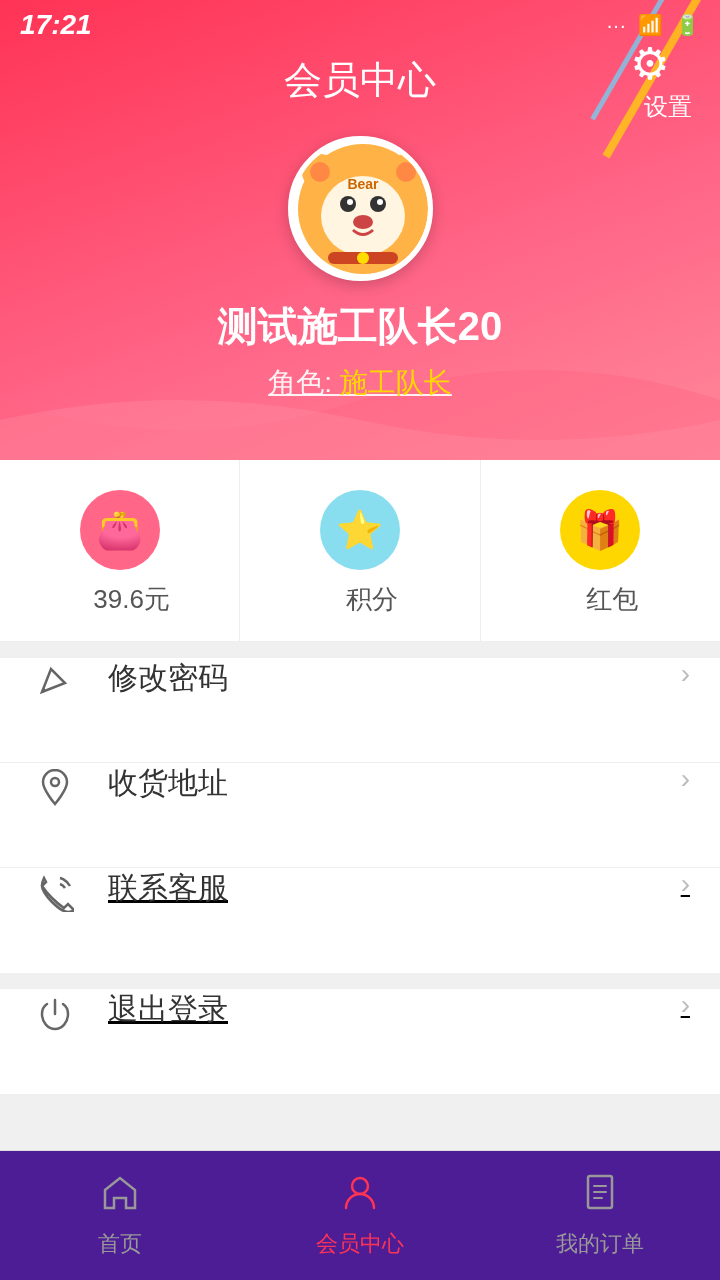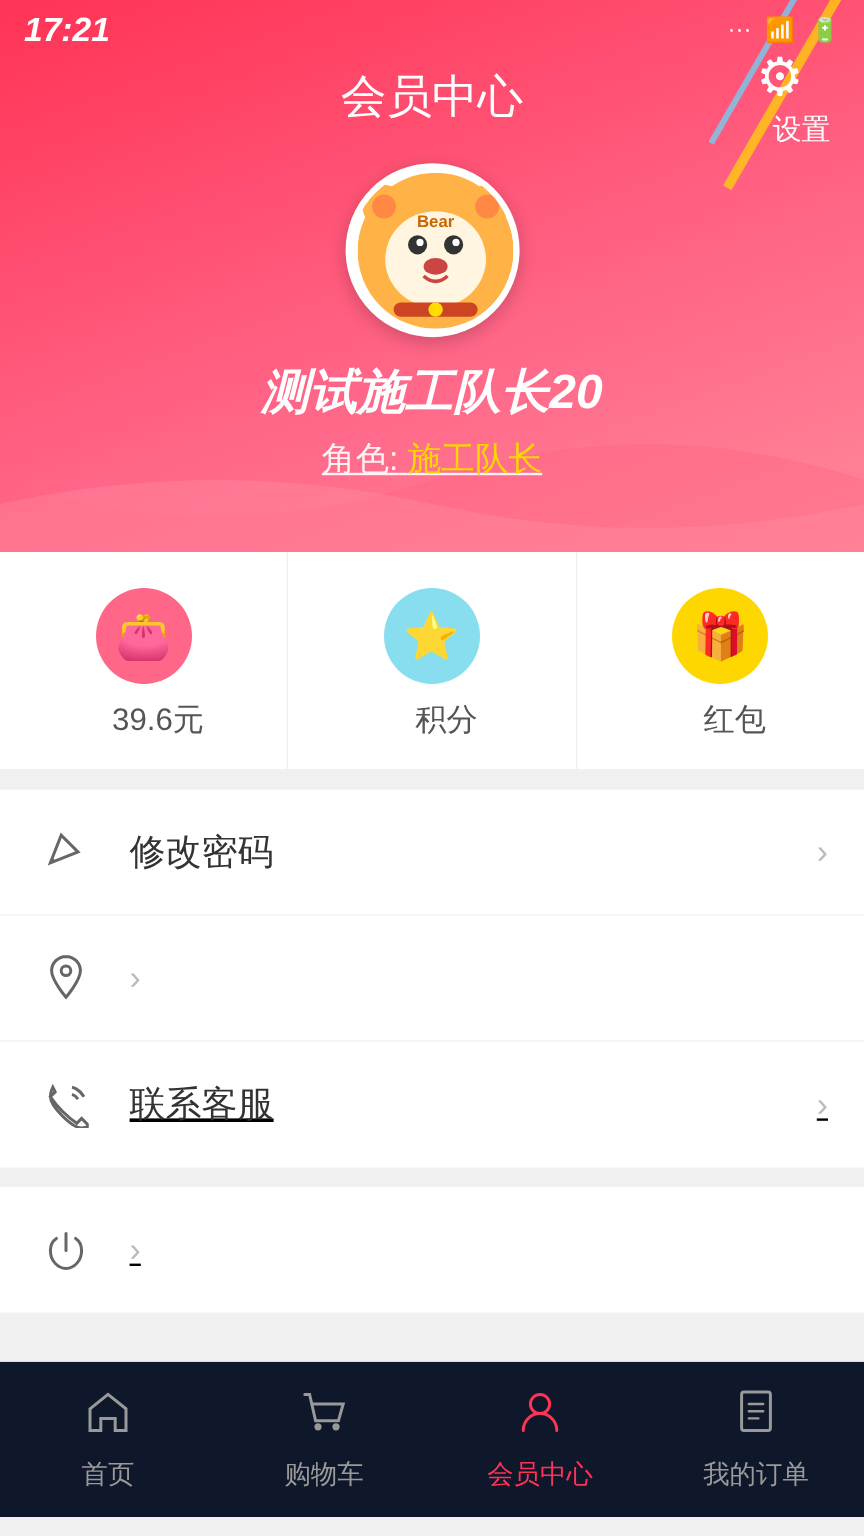--- a/index.html
+++ b/index.html
@@ -139,21 +139,20 @@
       height: 130px;
     }
 
     .username {
       margin-top: 18px;
       font-size: 40px;
       color: white;
       font-weight: 600;
       position: relative;
       z-index: 2;
-      font-style: italic;
     }
     .role-row {
       margin-top: 10px;
       font-size: 28px;
       color: rgba(255,255,255,0.9);
       position: relative;
       z-index: 2;
       text-decoration: underline;
     }
     .role-value {
@@ -199,21 +198,21 @@
       margin-left: 24px;
     }
 
     
     .menu-list {
       background: white;
       margin-top: 16px;
     }
     .menu-item {
       display: flex;
-      align-items: center;
+      align-items: flex-start;
       padding: 0 30px;
       height: 105px;
       border-bottom: 1px solid #eee;
       cursor: pointer;
     }
     .menu-item:last-child {
       border-bottom: none;
       text-decoration: underline;
     }
     .menu-icon {
@@ -244,25 +243,25 @@
 
     
     .content-spacer {
       height: 120px;
       background: #f0f0f0;
     }
 
     
     .bottom-nav {
       position: fixed;
-      bottom: 16px;
+      bottom: 0;
       left: 0;
       width: 720px;
       height: 130px;
-      background: #0f172a;
+      background: #4c1d95;
       border-top: 1px solid #ddd;
       display: flex;
       align-items: center;
     }
     .nav-item {
       flex: 1;
       display: flex;
       flex-direction: column;
       align-items: center;
       justify-content: center;
@@ -388,20 +387,21 @@
     <span class="menu-chevron">›</span>
   </div>
 
   <div class="menu-item">
     <div class="menu-icon">
       <svg width="36" height="40" viewBox="0 0 36 40" fill="none" xmlns="http://www.w3.org/2000/svg">
         <path d="M18 2C11.4 2 6 7.4 6 14C6 22 18 36 18 36C18 36 30 22 30 14C30 7.4 24.6 2 18 2Z" stroke="#666" stroke-width="2.5" fill="none"></path>
         <circle cx="18" cy="14" r="4" stroke="#666" stroke-width="2.5" fill="none"></circle>
       </svg>
     </div>
+    <span class="menu-text">收货地址</span>
     <span class="menu-chevron">›</span>
   </div>
 
   <div class="menu-item">
     <div class="menu-icon">
       <svg width="38" height="38" viewBox="0 0 38 38" fill="none" xmlns="http://www.w3.org/2000/svg">
         <path d="M8 4C8 4 6 8 6 12C6 16 10 22 16 28C22 34 28 38 32 38C36 38 38 36 38 36L32 30L28 34C28 34 22 30 16 24C10 18 6 12 6 12L10 8L8 4Z" stroke="#666" stroke-width="2.5" fill="none"></path>
         <path d="M24 4C24 4 30 5 34 12" stroke="#666" stroke-width="2.5" fill="none"></path>
         <path d="M24 10C24 10 27 11 29 14" stroke="#666" stroke-width="2.5" fill="none"></path>
       </svg>
@@ -412,48 +412,39 @@
 </div>
 
 <div class="logout-section">
   <div class="menu-item">
     <div class="menu-icon">
       <svg width="36" height="36" viewBox="0 0 36 36" fill="none" xmlns="http://www.w3.org/2000/svg">
         <path d="M18 4V18" stroke="#666" stroke-width="2.5" stroke-linecap="round"></path>
         <path d="M10 8C7 10 5 13.8 5 18C5 26.3 10.9 33 18 33C25.1 33 31 26.3 31 18C31 13.8 29 10 26 8" stroke="#666" stroke-width="2.5" stroke-linecap="round" fill="none"></path>
       </svg>
     </div>
+    <span class="menu-text">退出登录</span>
     <span class="menu-chevron">›</span>
   </div>
 </div>
 
 <div class="content-spacer"></div>
 
 <div class="bottom-nav">
 
   <div class="nav-item">
     <span class="nav-icon">
       <svg width="40" height="40" viewBox="0 0 40 40" fill="none" xmlns="http://www.w3.org/2000/svg">
         <path d="M5 18L20 6L35 18V36H26V26H14V36H5V18Z" stroke="#999" stroke-width="2.5" fill="none"></path>
       </svg>
     </span>
     <span class="nav-label">首页</span>
   </div>
 
 
-  <div class="nav-item">
-    <span class="nav-icon">
-      <svg width="40" height="40" viewBox="0 0 40 40" fill="none" xmlns="http://www.w3.org/2000/svg">
-        <path d="M4 6H8L13 28H32L36 14H10" stroke="#999" stroke-width="2.5" stroke-linecap="round" fill="none"></path>
-        <circle cx="15" cy="33" r="3" fill="#999"></circle>
-        <circle cx="30" cy="33" r="3" fill="#999"></circle>
-      </svg>
-    </span>
-    <span class="nav-label">购物车</span>
-  </div>
 
   <div class="nav-item">
     <span class="nav-icon active">
       <svg width="40" height="40" viewBox="0 0 40 40" fill="none" xmlns="http://www.w3.org/2000/svg">
         <circle cx="20" cy="14" r="8" stroke="#ff3355" stroke-width="2.5" fill="none"></circle>
         <path d="M6 36C6 28.3 12.3 22 20 22C27.7 22 34 28.3 34 36" stroke="#ff3355" stroke-width="2.5" stroke-linecap="round" fill="none"></path>
       </svg>
     </span>
     <span class="nav-label active">会员中心</span>
   </div>

